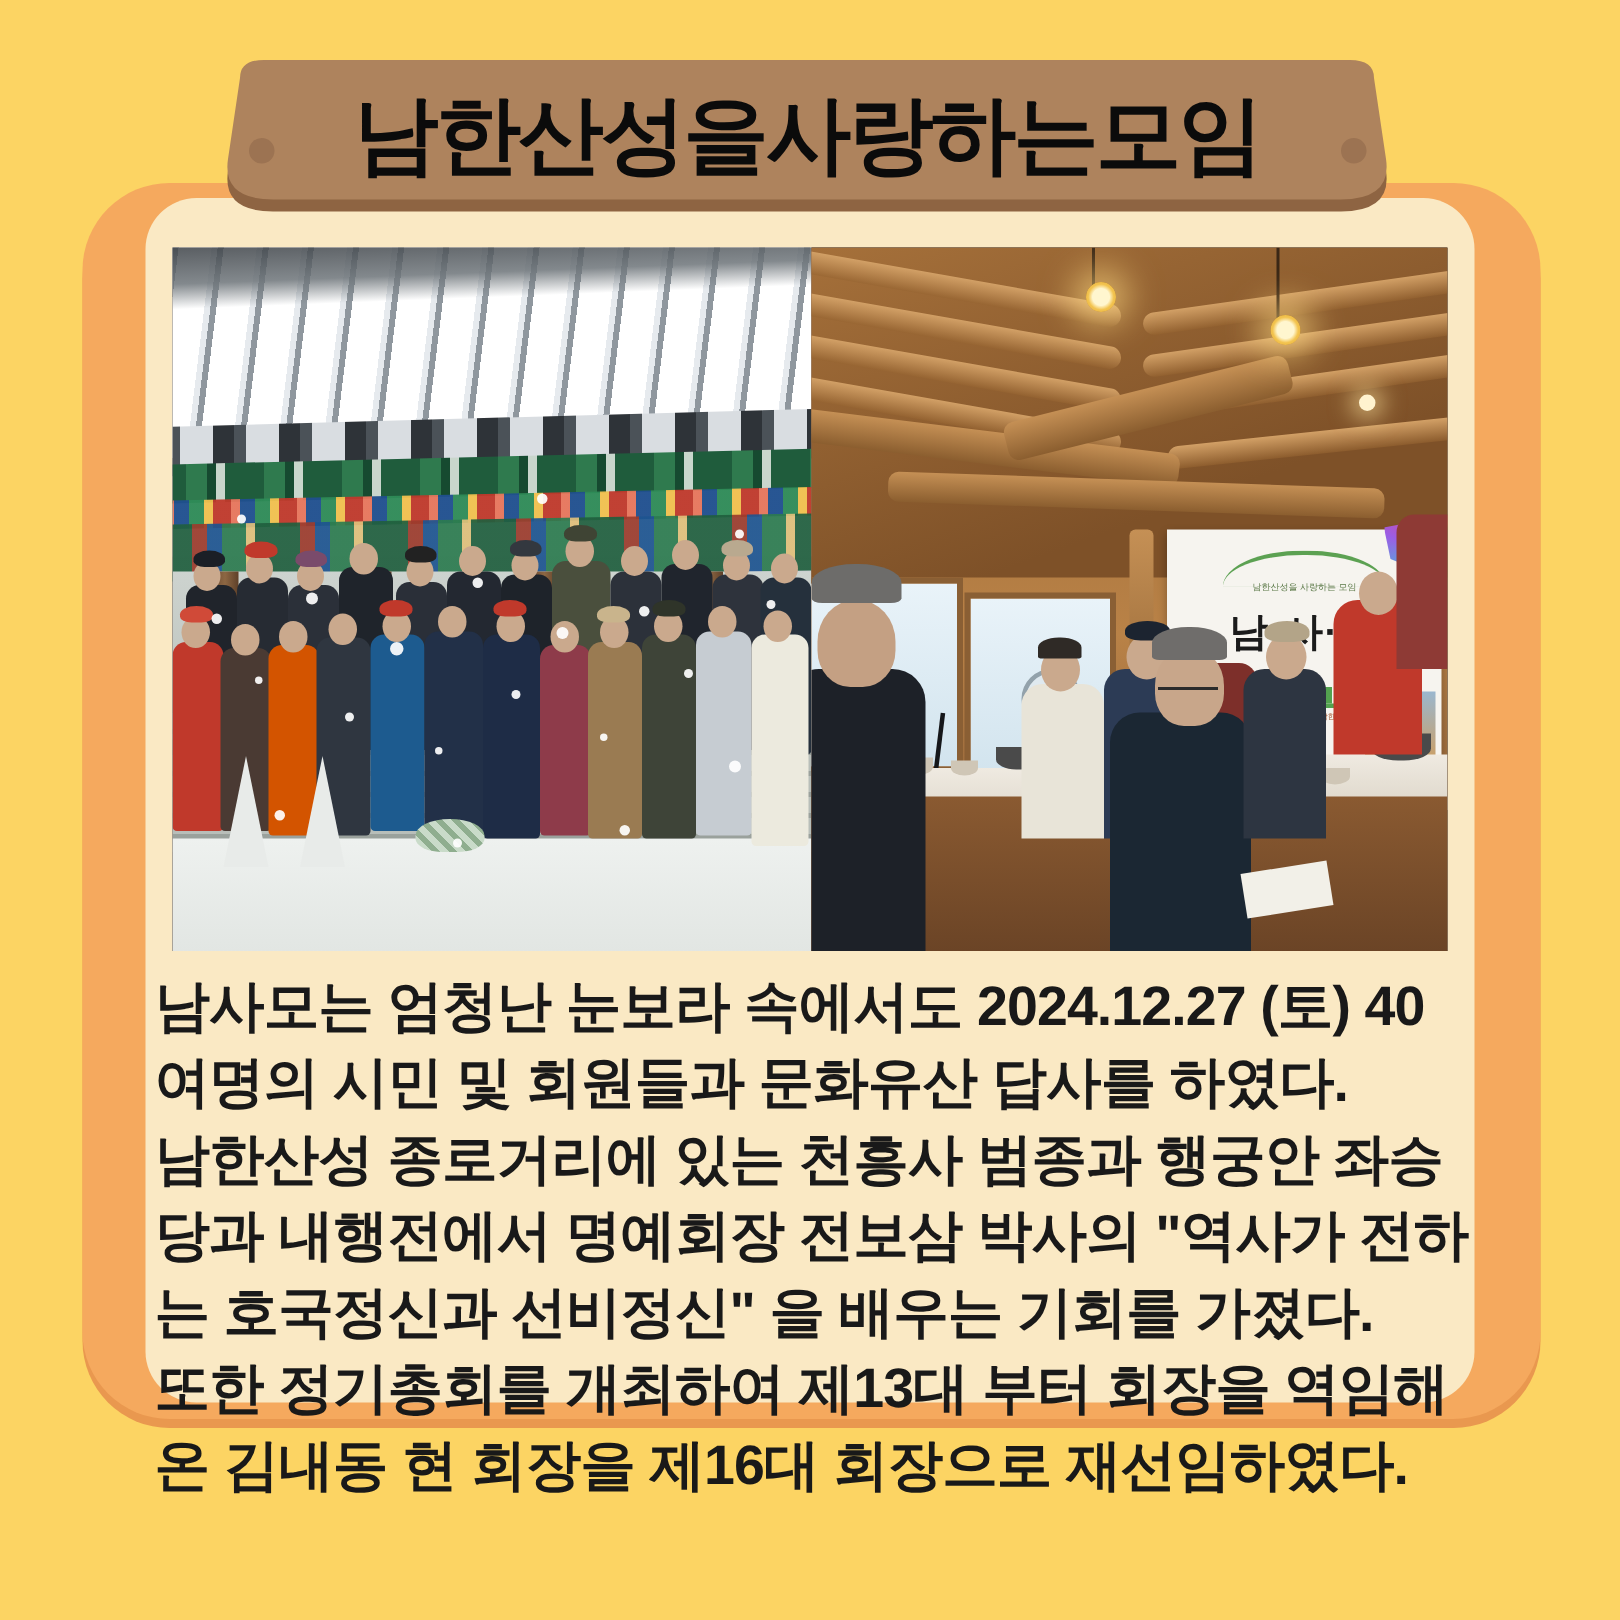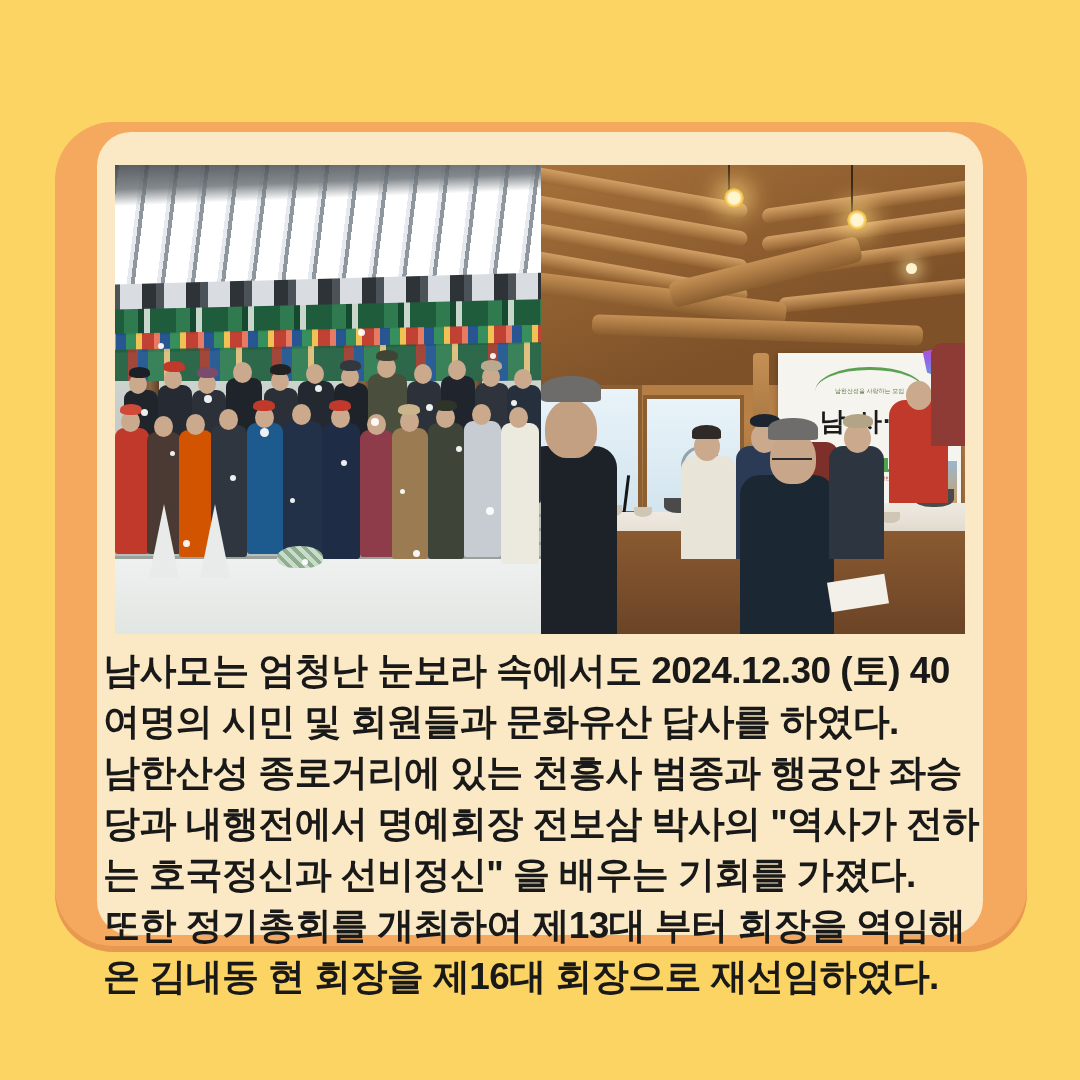--- a/index.html
+++ b/index.html
@@ -152,20 +152,29 @@
 </head>
 <body>
 
 <div id="card">
 
   <div class="bg-yellow"></div>
   <div class="frame-orange-shadow"></div>
   <div class="frame-orange"></div>
   <div class="panel-cream"></div>
 
+  <div class="banner-wrap">
+    <svg class="banner-svg" viewBox="0 0 800 108" preserveAspectRatio="none">
+      <path d="M22,18 Q22,4 38,4 L762,4 Q778,4 778,18 L786,74 Q790,101 756,101 L44,101 Q10,101 14,74 Z" fill="#8E6442"></path>
+      <path d="M22,12 Q22,0 38,0 L762,0 Q778,0 778,12 L786,66 Q790,93 756,93 L44,93 Q10,93 14,66 Z" fill="#AE835D"></path>
+    </svg>
+    <div class="banner-dot dot-left"></div>
+    <div class="banner-dot dot-right"></div>
+    <div class="banner-text">남한산성을사랑하는모임</div>
+  </div>
 
   <div class="photos">
 
     <div class="photo photo-left">
       <div class="pl-sky"></div>
       <div class="pl-rooftiles"></div>
       <div class="pl-eave-shadow"></div>
       <div class="pl-rafters"></div>
       <div class="pl-dancheong1"></div>
       <div class="pl-dancheong2"></div>
@@ -398,17 +407,17 @@
         <div class="person" style="left:82%;top:50%;width:14%;height:22%;background:#c0392b;border-radius:16px 16px 0 0"></div>
         <div class="head" style="left:86%;top:46%;width:26px;height:29px"></div>
 
         <div class="person" style="left:92%;top:38%;width:11%;height:22%;background:#8e3a35;border-radius:12px 12px 0 0"></div>
 
         <div style="position:absolute;left:68%;top:88%;width:58px;height:30px;background:#f2f0e8;transform:rotate(-9deg)"></div>
       </div>
     </div>
   </div>
 
-  <div class="bodytext">남사모는 엄청난 눈보라 속에서도 2024.12.30 (토) 40여명의 시민 및 회원들과 문화유산 답사를 하였다.
+  <div class="bodytext">남사모는 엄청난 눈보라 속에서도 2024.12.27 (토) 40여명의 시민 및 회원들과 문화유산 답사를 하였다.
 남한산성 종로거리에 있는 천흥사 범종과 행궁안 좌승당과 내행전에서 명예회장 전보삼 박사의 "역사가 전하는 호국정신과 선비정신" 을 배우는 기회를 가졌다.
 또한 정기총회를 개최하여 제13대 부터 회장을 역임해온 김내동 현 회장을 제16대 회장으로 재선임하였다.</div>
 
 </div>
 
 </body></html>

